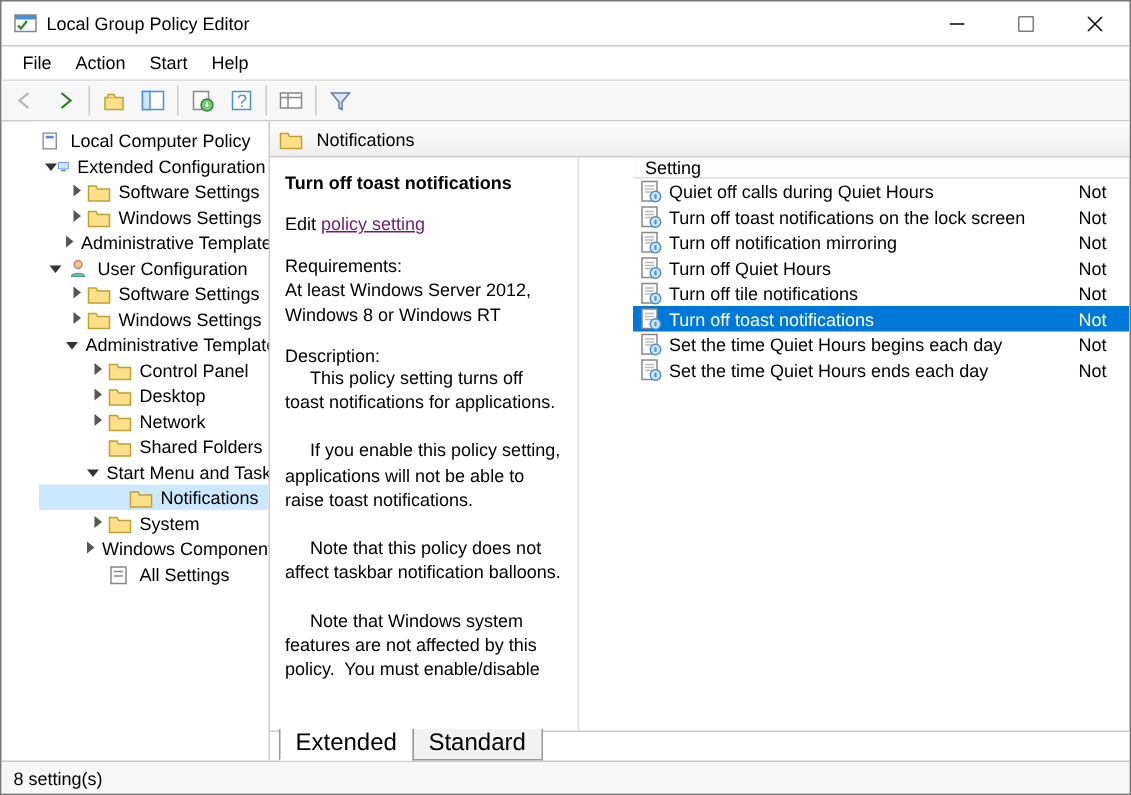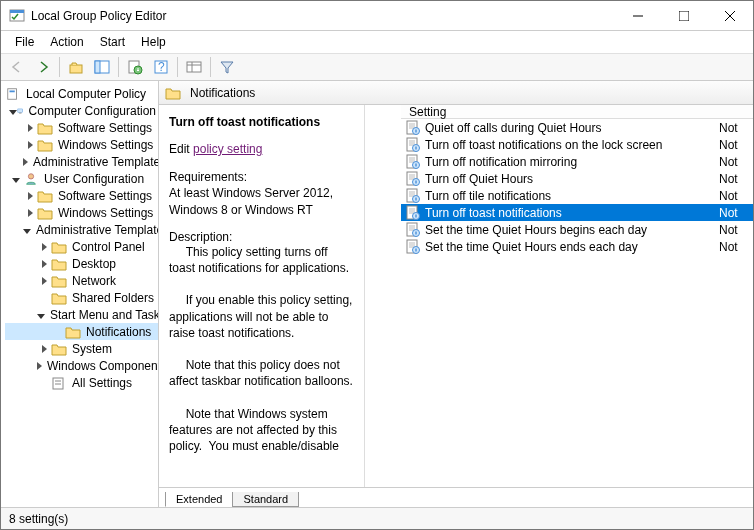--- a/index.html
+++ b/index.html
@@ -7,21 +7,21 @@
     .titlebar { height: 30px; display: flex; align-items: center; padding: 0 0 0 8px; border-bottom: 1px solid #ccc; }
     .titlebar .icon { width: 16px; height: 16px; margin-right: 6px; }
     .titlebar .title { flex: 1; }
     .win-btn { width: 46px; height: 29px; display: flex; align-items: center; justify-content: center; }
     .menubar { height: 22px; display: flex; align-items: center; padding: 0 6px; }
     .menubar span { padding: 2px 8px; }
     .toolbar { height: 28px; display: flex; align-items: center; padding: 0 4px; border-top: 1px solid #e0e0e0; border-bottom: 1px solid #ccc; gap: 2px; background: #f7f7f7; }
     .tbtn { width: 24px; height: 24px; display: flex; align-items: center; justify-content: center; border: 1px solid transparent; }
     .sep { width: 1px; height: 20px; background: #ccc; margin: 0 2px; }
     .content { flex: 1; display: flex; min-height: 0; }
-    .tree { width: 158px; border-right: 1px solid #ccc; padding: 4px 0 4px 4px; overflow: hidden; background: #fff; }
+    .tree { width: 158px; border-right: 1px solid #ccc; padding: 4px 0 4px 4px; overflow: hidden; background: #fff; margin-left: 21px; }
     .tree-row { display: flex; align-items: center; height: 17px; white-space: nowrap; cursor: default; }
     .tw { width: 14px; text-align: center; color: #555; font-size: 11px; line-height: 14px; }
     .chev-right { display: inline-block; width: 0; height: 0; border-top: 4px solid transparent; border-bottom: 4px solid transparent; border-left: 5px solid #555; }
     .chev-down { display: inline-block; width: 0; height: 0; border-left: 4px solid transparent; border-right: 4px solid transparent; border-top: 5px solid #333; }
     .folder { width:16px; height:14px; margin-right:3px; }
     .tree-row.selected { background: #cce8ff; }
     .tree-label { padding: 0 2px; }
     .main { flex: 1; display: flex; flex-direction: column; min-width: 0; }
     .path-header { height: 24px; display: flex; align-items: center; background: linear-gradient(#fdfdfd,#eee); border-bottom: 1px solid #ccc; padding-left: 6px; gap: 6px; }
     .panes { flex: 1; display: flex; min-height: 0; gap: 36px; }
@@ -32,21 +32,21 @@
     .desc-block { white-space: pre-wrap; line-height: 1.35; }
     .list-pane { flex: 1; display: flex; flex-direction: column; min-width: 0; overflow: hidden; }
     .list-header { height: 14px; border-bottom: 1px solid #ddd; display: flex; align-items: center; padding-left: 8px; background: #fdfdfd; }
     .list-body { flex: 1; overflow: auto; }
     .list-row { display: flex; align-items: center; height: 17px; padding-left: 4px; white-space: nowrap; }
     .list-row.selected { background: #0078d7; color: #fff; }
     .setting-icon { width: 16px; height: 16px; margin-right: 4px; flex: none; }
     .list-text { flex: 1; overflow: hidden; text-overflow: ellipsis; }
     .list-state { width: 34px; text-align: left; padding-right: 4px; }
     .tabs { height: 20px; display: flex; align-items: flex-end; border-top: 1px solid #ccc; background: #fff; padding-left: 6px; }
-    .tab { border: 1px solid #999; border-top: none; padding: 1px 10px; font-size: 11px; position: relative; margin-right: -1px; }
+    .tab { border: 1px solid #999; border-top: none; padding: 1px 10px; font-size: 16px; position: relative; margin-right: -1px; }
     .tab.active { background: #fff; border-bottom-color: #fff; }
     .tab.inactive { background: #f2f2f2; }
     .statusbar { height: 22px; border-top: 1px solid #ccc; display: flex; align-items: center; padding: 0 8px; font-size: 12px; background: #f7f7f7; }
   </style>
 </head>
 <body>
 
 <div class="titlebar">
   <svg class="icon" viewBox="0 0 16 16">
       <rect x="1" y="2" width="14" height="11" fill="#fff" stroke="#888"></rect>
@@ -142,21 +142,21 @@
           <rect x="4" y="4" width="6" height="2" fill="#4a90d9"></rect>
         </svg>
       <span class="tree-label">Local Computer Policy</span>
     </div>
     <div class="tree-row" style="padding-left:4px">
       <span class="tw"><span class="chev-down"></span></span>
       <svg class="folder" viewBox="0 0 16 16">
           <rect x="2" y="3" width="12" height="8" fill="#cfe6fb" stroke="#4a90d9"></rect>
           <rect x="5" y="12" width="6" height="2" fill="#888"></rect>
         </svg>
-      <span class="tree-label">Computer Configuration</span>
+      <span class="tree-label">Extended Configuration</span>
     </div>
     <div class="tree-row" style="padding-left:18px">
         <span class="tw"><span class="chev-right"></span></span>
         <svg class="folder" viewBox="0 0 16 14">
           <path d="M1 3h5l1 2h8v8H1z" fill="#ffe08a" stroke="#c0a030"></path>
         </svg>
         <span class="tree-label">Software Settings</span>
       </div>
     <div class="tree-row" style="padding-left:18px">
         <span class="tw"><span class="chev-right"></span></span>

